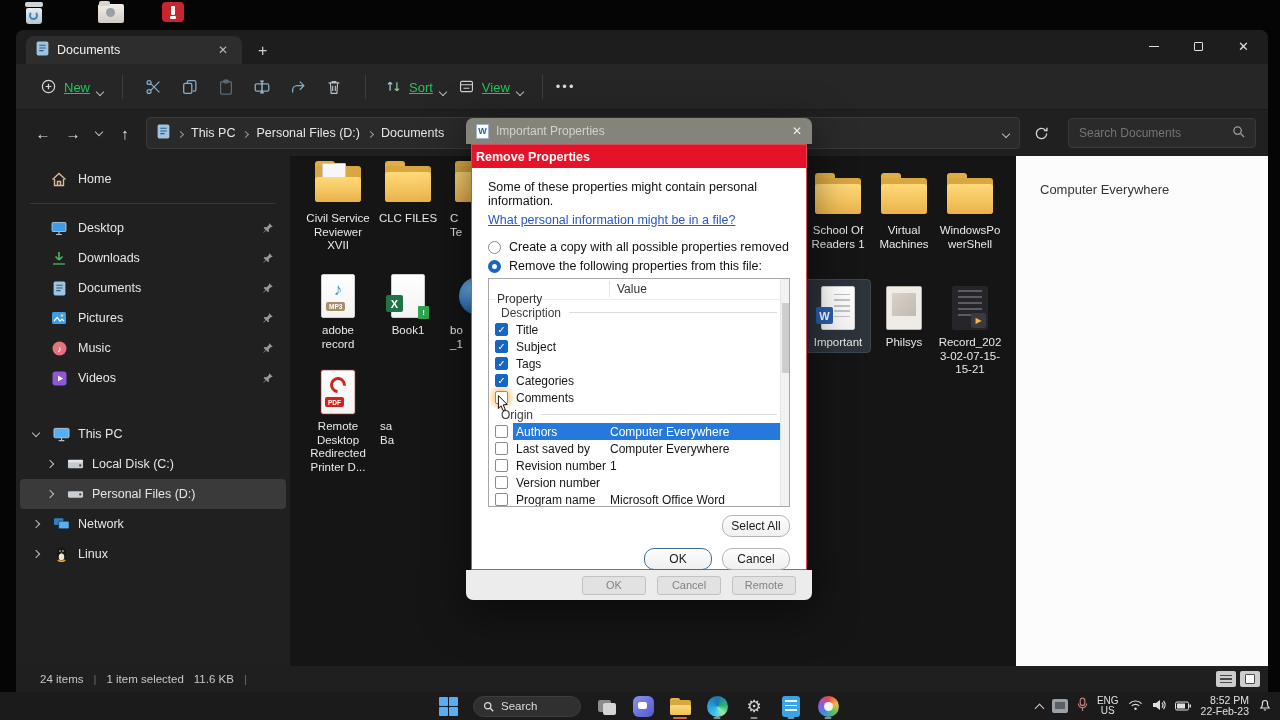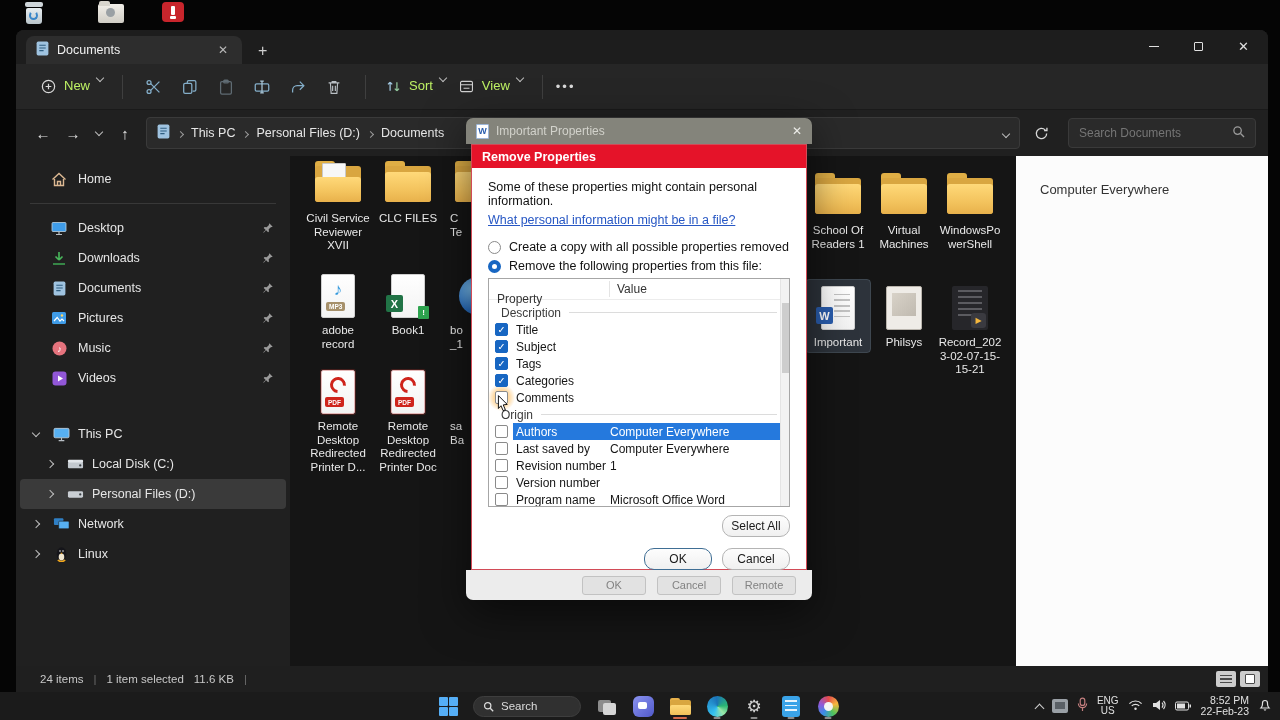--- a/index.html
+++ b/index.html
@@ -29,21 +29,21 @@
   .tab .tclose{margin-left:auto;color:#b8b8b8;font-size:12px;line-height:1;padding:2px 4px;}
   .newtab{margin-left:16px;margin-bottom:5px;color:#cfcfcf;font-size:16px;line-height:1;}
   .wincontrols{position:absolute;right:2px;top:0;height:32px;display:flex;}
   .wc{width:45px;height:32px;display:flex;align-items:center;justify-content:center;color:#e0e0e0;}
   .wc .mini{width:10px;height:1px;background:#e0e0e0;}
   .wc .maxi{width:9px;height:9px;border:1px solid #e0e0e0;border-radius:1px;}
   .wc.cl{font-size:13px;}
 
   .toolbar{height:46px;display:flex;align-items:center;background:#262626;border-bottom:1px solid #1a1a1a;padding-left:18px;}
   .tbdiv{width:1px;height:24px;background:#3f3f3f;margin:0 13px;}
-  .tbtn{display:flex;align-items:flex-start;gap:7px;color:#bef264;font-size:13px;padding:0 6px;}
+  .tbtn{display:flex;align-items:flex-end;gap:7px;color:#22c55e;font-size:13px;padding:0 6px;text-decoration:underline;}
   .ibtn{width:36px;height:32px;display:flex;align-items:center;justify-content:center;border-radius:4px;}
   .chev{display:inline-block;width:6px;height:6px;border-right:1.4px solid currentColor;border-bottom:1.4px solid currentColor;transform:rotate(45deg);margin-top:-3px;}
   .chev.r{transform:rotate(-45deg);margin-top:0;}
   .dots{color:#d8d8d8;font-size:13px;letter-spacing:2px;}
 
   .addrrow{height:46px;display:flex;align-items:center;padding:0 12px;background:#202020;}
   .nav{width:30px;height:28px;display:flex;align-items:center;justify-content:center;color:#e0e0e0;font-size:15px;}
   .nav.small{width:22px;color:#bdbdbd;}
   .addressbox{margin-left:6px;width:874px;height:32px;background:#2a2a2a;border:1px solid #3a3a3a;border-radius:4px;display:flex;align-items:center;gap:8px;padding:0 10px;font-size:12.5px;color:#e6e6e6;}
   .crumbsep{color:#9a9a9a;}
@@ -109,21 +109,21 @@
   .vicon{width:20px;height:16px;background:#cdcdcd;border-radius:2px;position:relative;}
   .vicon.lines::after{content:"";position:absolute;left:4px;right:4px;top:4px;height:8px;background:repeating-linear-gradient(#4a4a4a 0 1.5px,transparent 1.5px 3.5px);}
   .vicon.thumb::after{content:"";position:absolute;left:5px;right:5px;top:3px;bottom:3px;border:1.5px solid #4a4a4a;border-radius:1px;background:#fff;}
 
   
   .dialog{position:absolute;left:466px;top:118px;width:346px;height:482px;z-index:50;filter:drop-shadow(0 12px 22px rgba(0,0,0,.55));}
   .ptitle{height:26px;background:#84847b;border-radius:7px 7px 0 0;display:flex;align-items:center;gap:7px;padding:0 10px;}
   .ptitle .txt{font-size:12px;color:#d2d2cb;flex:1;}
   .ptitle .x{color:#ecece8;font-size:12px;}
   .modal{position:absolute;left:5px;right:5px;top:26px;height:426px;background:#fff;border:1px solid #d24b57;}
-  .redhead{height:23px;background:#e51329;color:#fff;font-weight:bold;font-size:12.5px;display:flex;align-items:center;padding:0 10px;}
+  .redhead{height:23px;background:#e51329;color:#fff;font-weight:bold;font-size:12.5px;display:flex;align-items:center;padding:0 4px;}
   .mbody{padding:0 16px;}
   .minfo{margin-top:12px;font-size:12.5px;color:#111;}
   .mlink{margin-top:5px;font-size:12.5px;color:#2757c4;text-decoration:underline;display:inline-block;}
   .radios{margin-top:12px;}
   .rrow{display:flex;align-items:center;gap:8px;font-size:12.5px;color:#111;margin-bottom:5px;}
   .rad{width:13px;height:13px;border-radius:50%;border:1px solid #8a8a8a;background:#fff;flex:none;}
   .rad.on{border:4px solid #1766c2;}
   .listbox{margin-top:5px;height:229px;border:1px solid #a6a6a6;position:relative;overflow:hidden;background:#fff;font-size:12px;}
   .lhead{position:absolute;top:0;left:0;right:0;height:21px;border-bottom:1px solid #ececec;color:#333;}
   .lhead .h1{position:absolute;left:8px;top:13px;}
@@ -559,29 +559,20 @@
             </div>
             <div class="tile">
               <div class="fi">
                 <div class="page pdfpage">
                   <span class="swirl"></span>
                   <span class="pdfbadge">PDF</span>
                 </div>
               </div>
               <div class="tlabel">Remote Desktop Redirected Printer D...</div>
             </div>
-            <div class="tile">
-              <div class="fi">
-                <div class="page pdfpage">
-                  <span class="swirl"></span>
-                  <span class="pdfbadge">PDF</span>
-                </div>
-              </div>
-              <div class="tlabel">Remote Desktop Redirected Printer Doc</div>
-            </div>
             <div class="tile partial">
               <div class="fi">
                 <div class="spacer"></div>
               </div>
               <div class="tlabel">sa
 Ba</div>
             </div>
           </div>
         <div class="fgrid" id="right-grid">
             <div class="tile">

